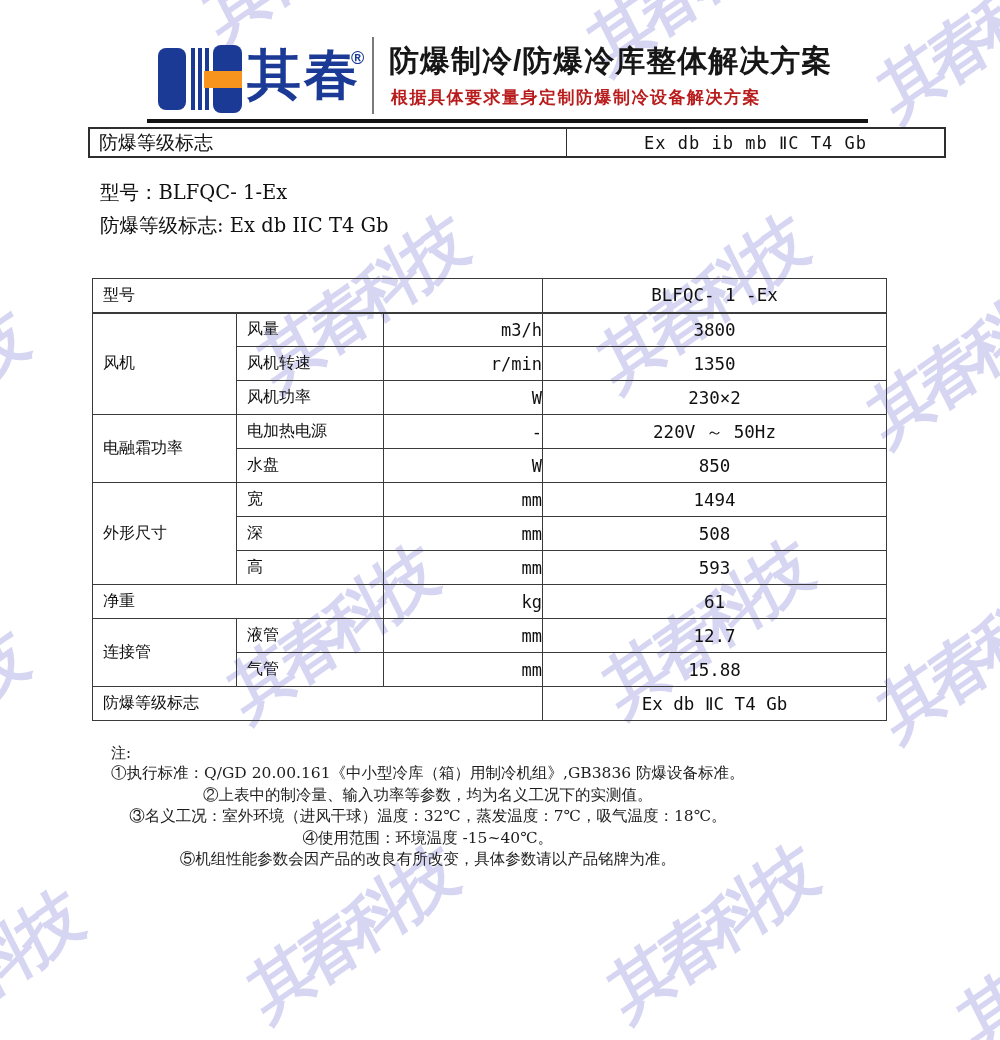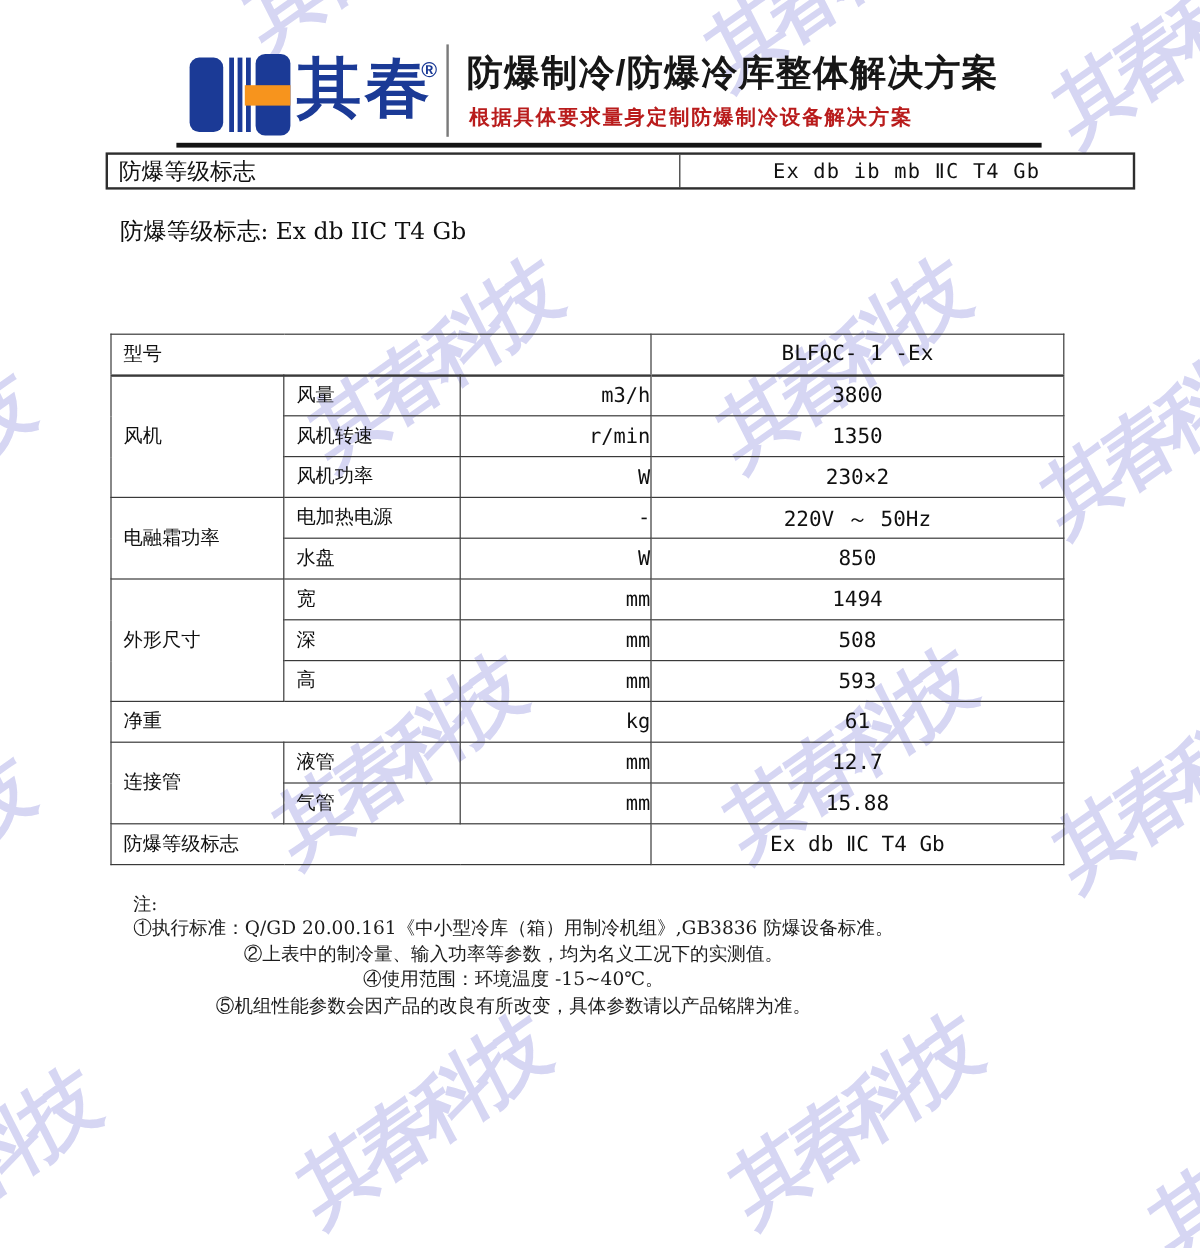--- a/index.html
+++ b/index.html
@@ -104,20 +104,21 @@
       <div class="hdr-sub">根据具体要求量身定制防爆制冷设备解决方案</div>
       <div class="hdr-rule"></div>
     </div>
 
     <div class="banner">
       <div class="banner-label">防爆等级标志</div>
       <div class="banner-value">Ex db ib mb ⅡC T4 Gb</div>
     </div>
 
     <div class="info">
+      <div>型号：BLFQC- 1-Ex</div>
       <div>防爆等级标志: Ex db IIC T4 Gb</div>
     </div>
 
     <table class="spec">
       <colgroup>
         <col style="width:144px">
           <col style="width:147px">
           <col style="width:159px">
           <col style="width:344px">
       </colgroup>
@@ -189,18 +190,19 @@
         <td class="lbl" colspan="3">防爆等级标志</td>
         <td class="val">Ex db ⅡC T4 Gb</td>
       </tr>
     </tbody>
       </table>
 
     <div class="notes">
       <div class="nt">注:</div>
       <div class="ni">①执行标准：Q/GD 20.00.161《中小型冷库（箱）用制冷机组》,GB3836 防爆设备标准。</div>
       <div class="ni">②上表中的制冷量、输入功率等参数，均为名义工况下的实测值。</div>
+      <div class="ni">③名义工况：室外环境（进风干球）温度：32℃，蒸发温度：7℃，吸气温度：18℃。</div>
       <div class="ni">④使用范围：环境温度 -15~40℃。</div>
       <div class="ni">⑤机组性能参数会因产品的改良有所改变，具体参数请以产品铭牌为准。</div>
     </div>
 
   </div>
 </div>
 
 </body></html>

